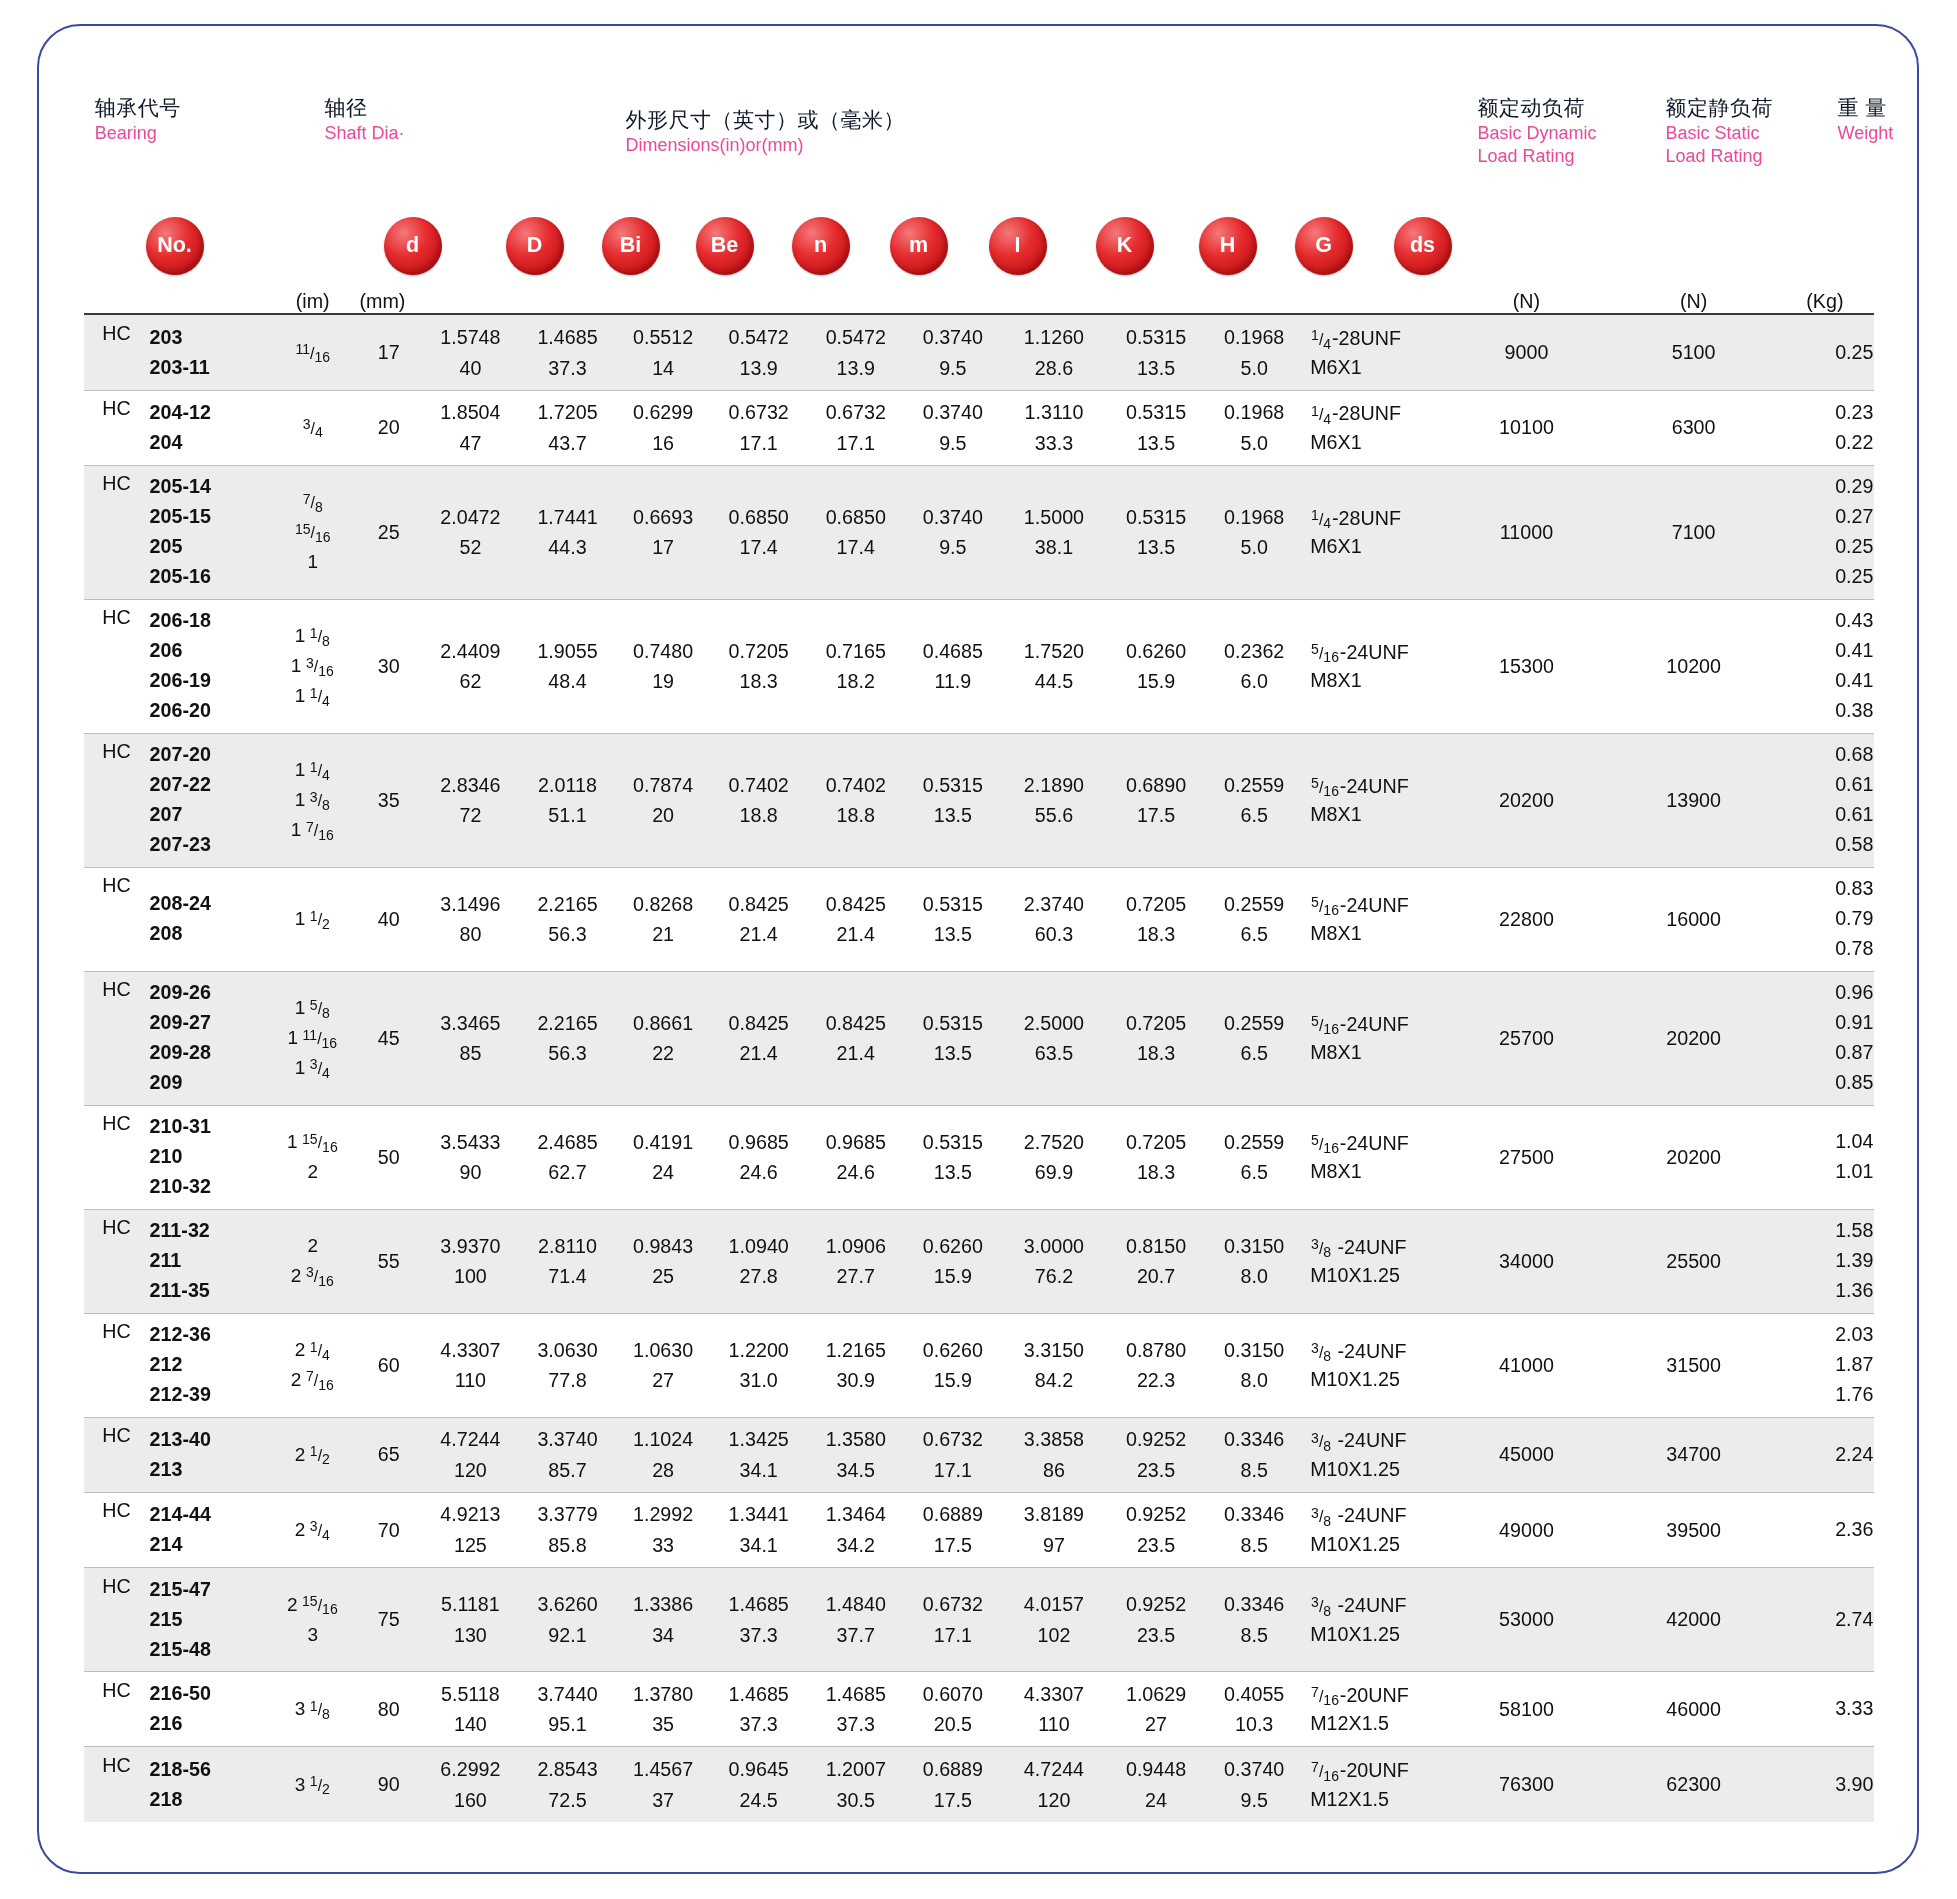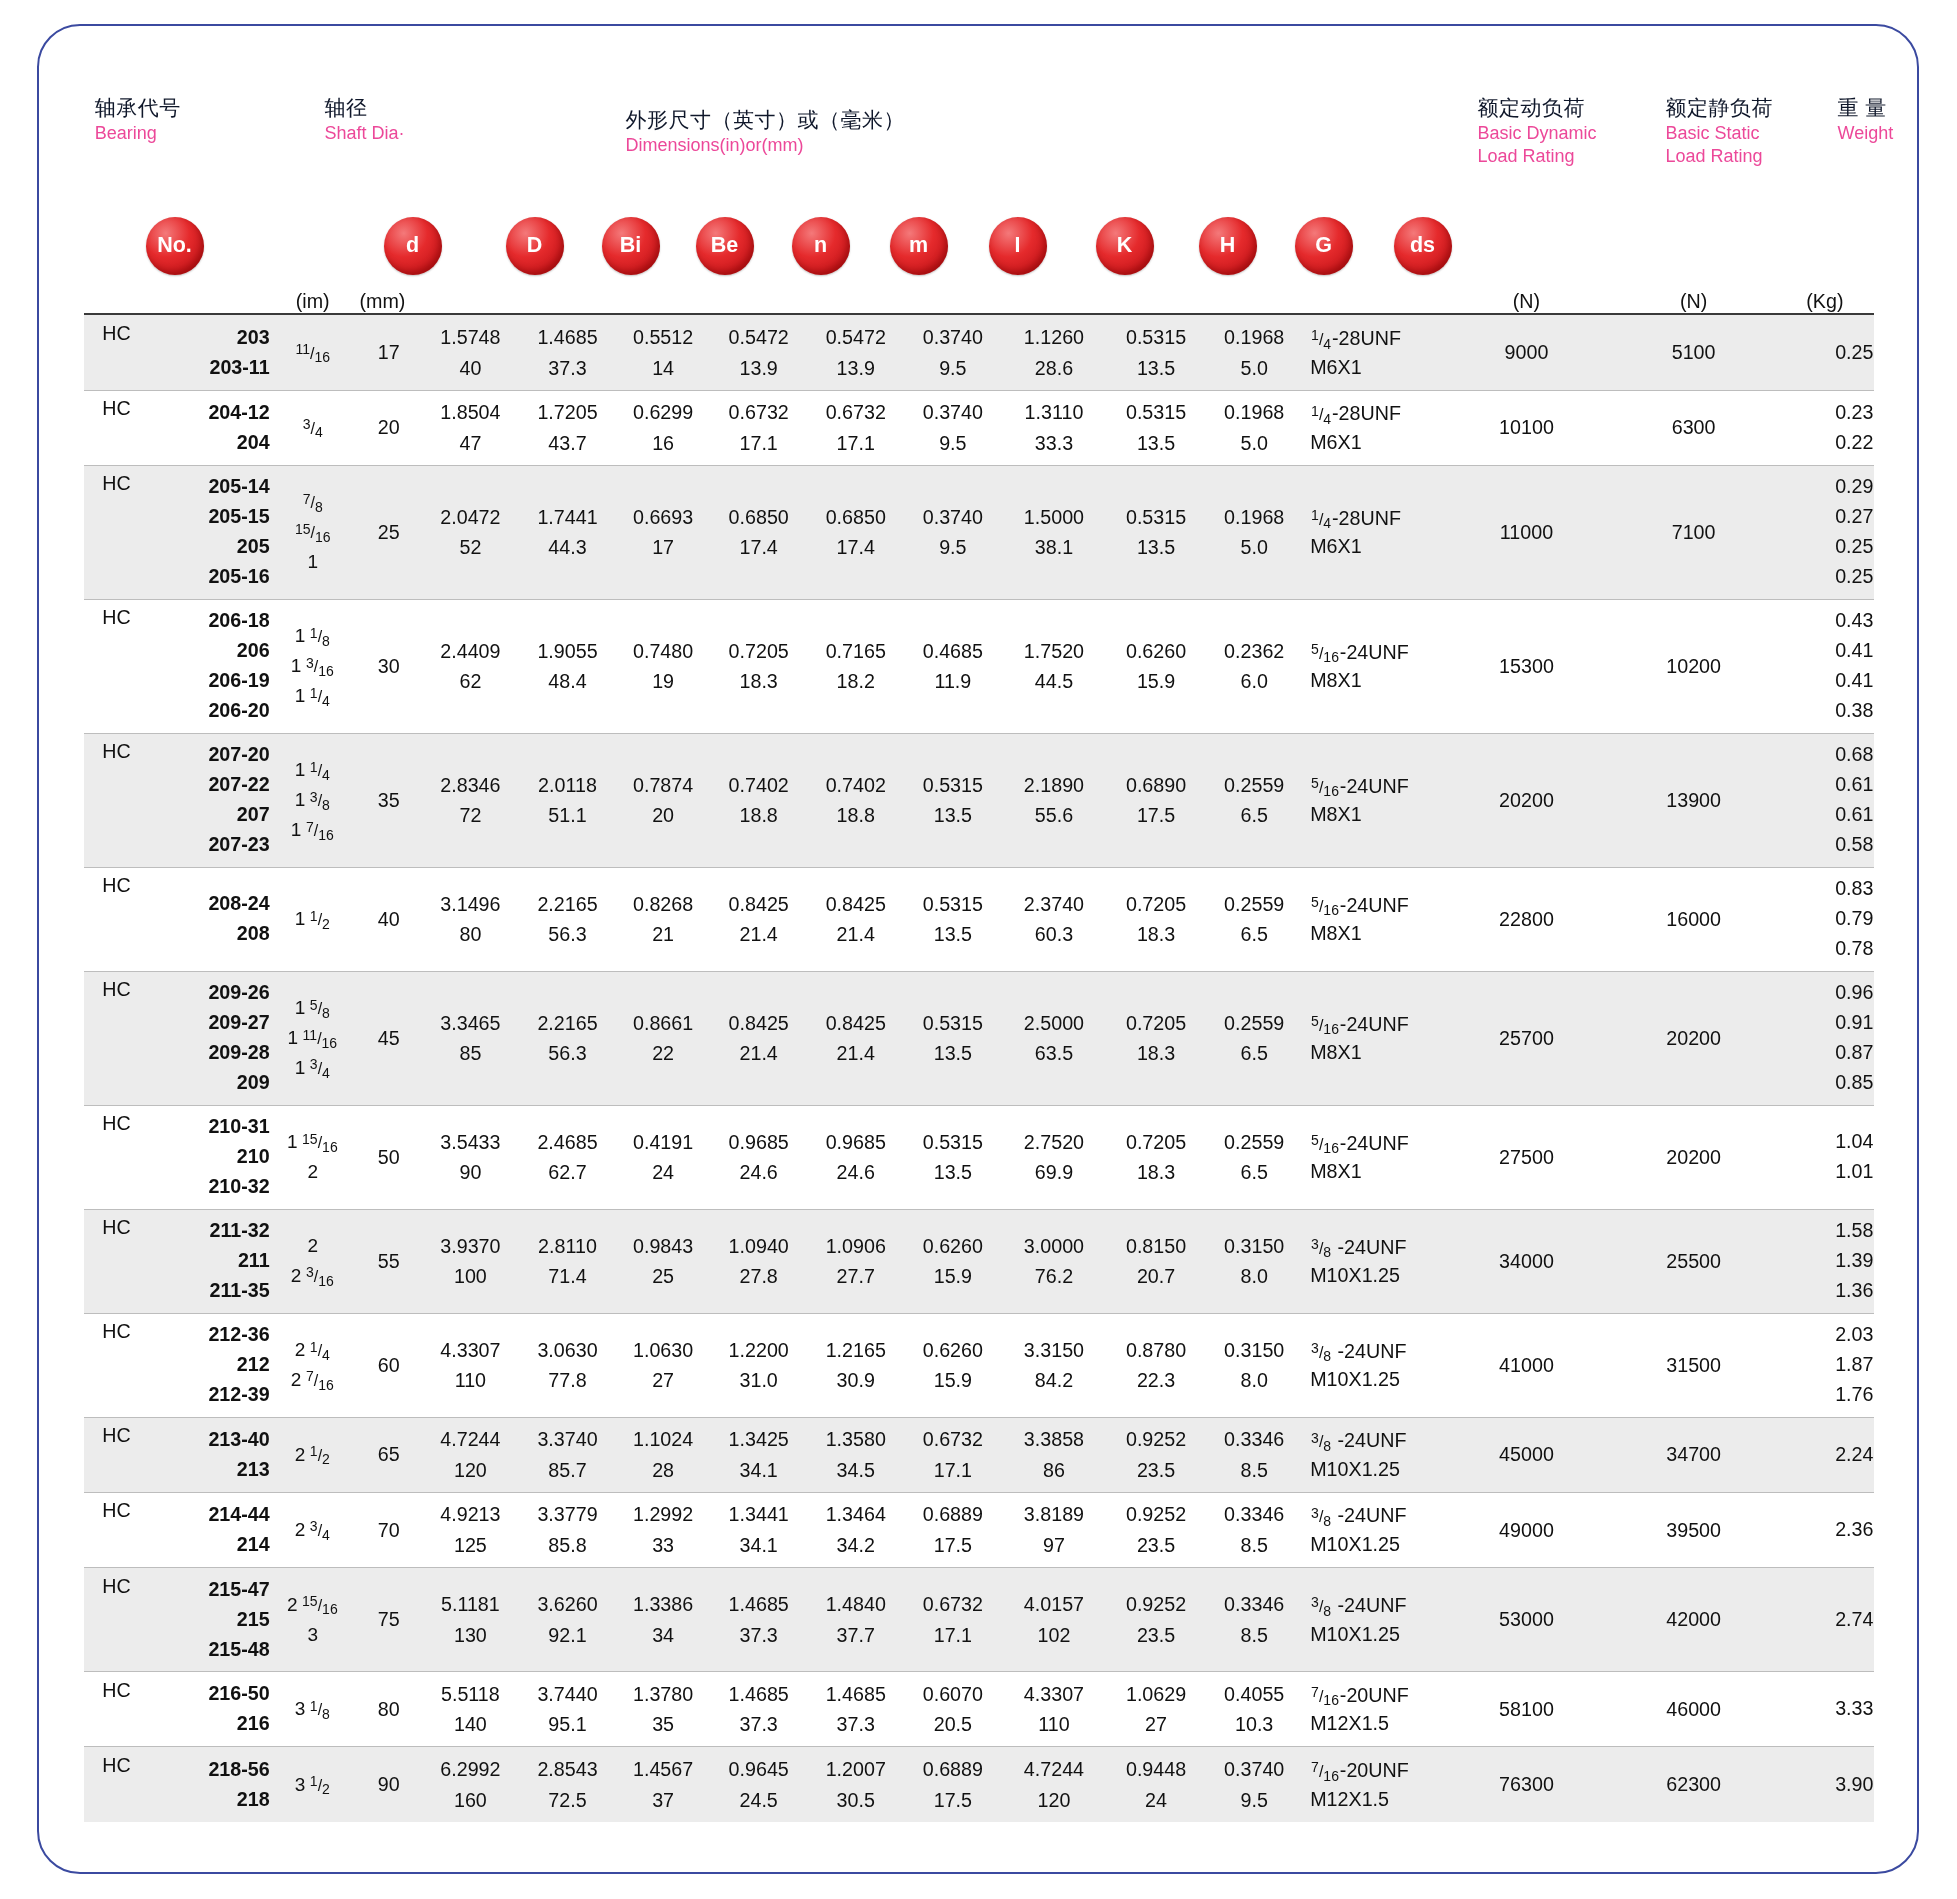--- a/index.html
+++ b/index.html
@@ -114,21 +114,21 @@
   tr.datarow:last-child td {
     border-bottom: none;
   }
 
   .c-hc {
     text-align: center;
     font-size: 20.6px;
     color: #111;
   }
   .c-no {
-    text-align: right;
+    text-align: left;
     color: #1f3a93;
     font-weight: bold;
     font-size: 20.6px;
     line-height: 1.52;
     white-space: nowrap;
   }
   .c-im {
     text-align: center;
     font-size: 19px;
     line-height: 1.52;

